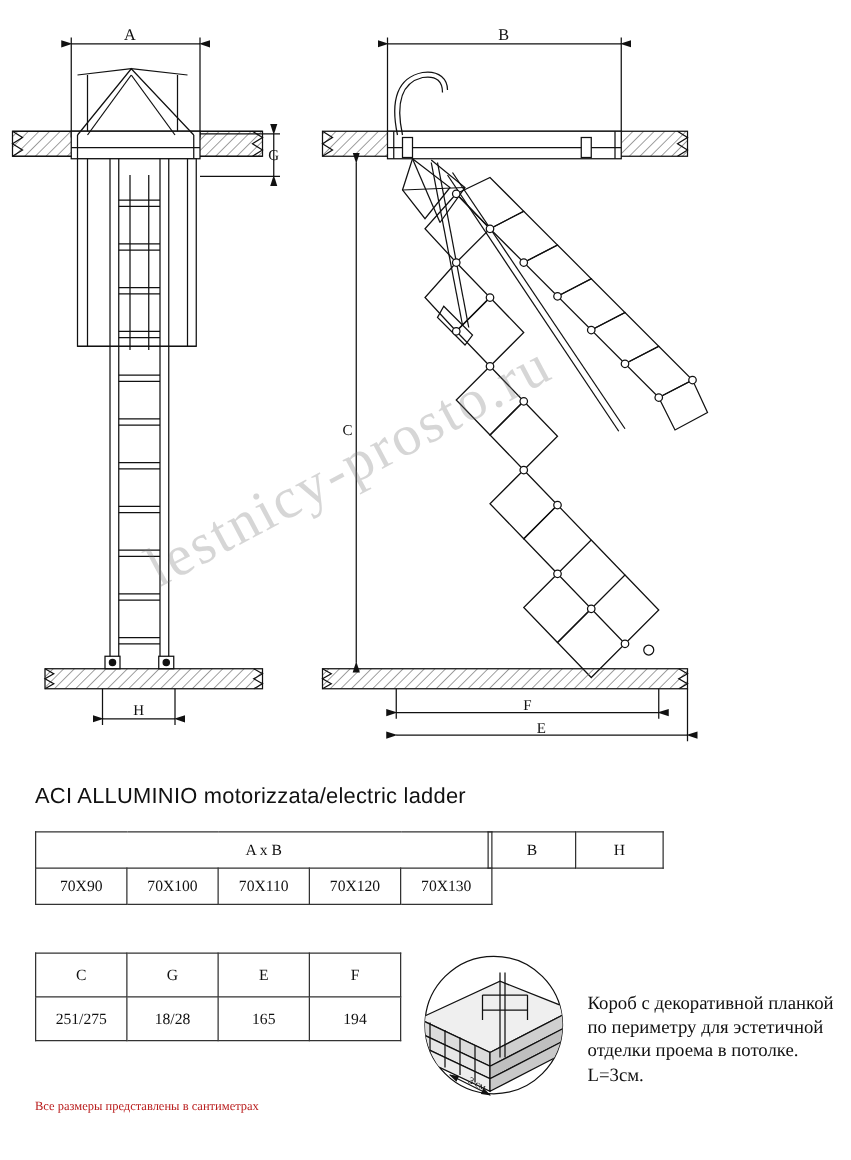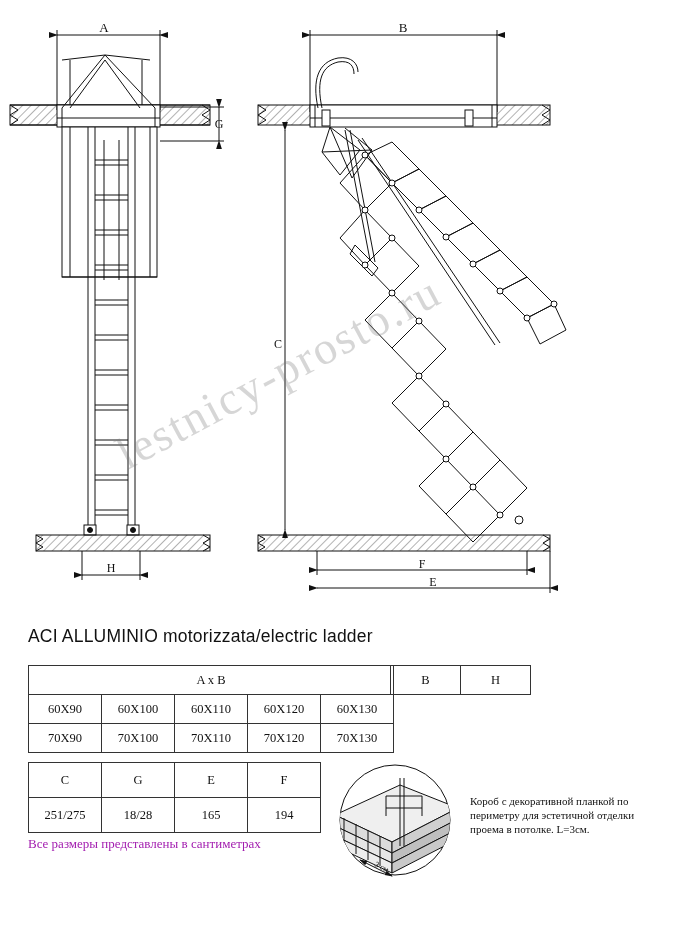--- a/index.html
+++ b/index.html
@@ -88,38 +88,38 @@
   #table-cgef td {
     width: 70px;
     height: 32px;
   }
   .head-row td {
     font-weight: normal;
   }
   .note {
     position: absolute;
     left: 28px;
-    top: 836px;
-    font-size: 13px;
+    top: 880px;
+    font-size: 10px;
     font-family: "Liberation Serif", serif;
-    color: #a21caf;
+    color: #b91c1c;
   }
   .detail-circle {
     position: absolute;
     left: 330px;
     top: 760px;
     width: 130px;
     height: 130px;
   }
   .detail-text {
     position: absolute;
     left: 470px;
     top: 794px;
     width: 200px;
-    font-size: 11px;
+    font-size: 15px;
     line-height: 1.28;
     font-family: "Liberation Serif", serif;
     color: #111;
   }
 </style>
 </head>
 <body>
 
 <div class="drawing">
   <svg width="681" height="610" viewBox="0 0 681 610">
@@ -317,27 +317,20 @@
 </div>
 
 <div class="title">ACI ALLUMINIO motorizzata/electric ladder</div>
 
 <table id="table-ab">
   <tbody>
       <tr class="head-row">
     <td colspan="5">A x B</td>
   </tr>
   <tr>
-    <td>60X90</td>
-    <td>60X100</td>
-    <td>60X110</td>
-    <td>60X120</td>
-    <td>60X130</td>
-  </tr>
-  <tr>
     <td>70X90</td>
     <td>70X100</td>
     <td>70X110</td>
     <td>70X120</td>
     <td>70X130</td>
   </tr>
 </tbody>
   </table>
 
 <table id="table-bh">

